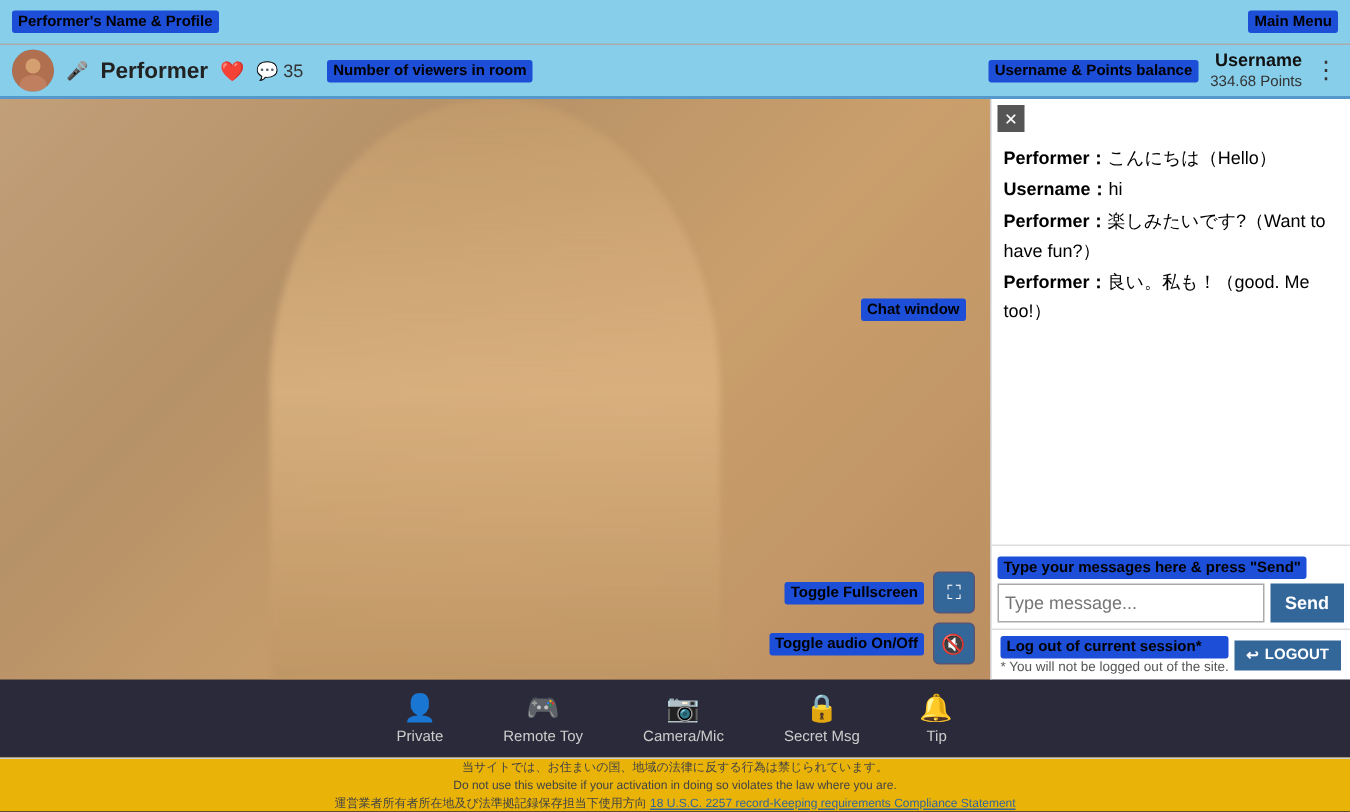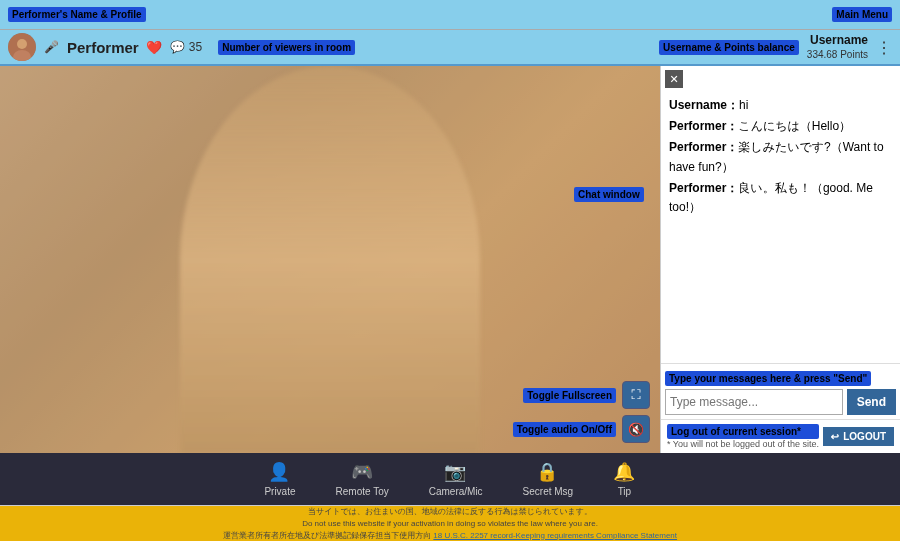--- a/index.html
+++ b/index.html
@@ -175,21 +175,21 @@
     .chat-messages .performer { color: #000; }
     .chat-messages .user { color: #000; }
 
     .chat-window-label {
       background: #ffe000;
       font-size: 10px;
       font-weight: bold;
       padding: 2px 5px;
       border-radius: 2px;
       position: absolute;
-      top: 121px;
+      top: 133px;
       left: 574px;
     }
 
     .chat-input-area {
       border-top: 1px solid #ddd;
       padding: 4px;
     }
     .type-msg-label {
       background: #ffe000;
       font-size: 10px;
@@ -358,22 +358,22 @@
       </div>
     </div>
   </div>
 
   <div class="chat-panel">
     <div style="display:flex; align-items:flex-start;">
       <div class="chat-close-btn">✕</div>
     </div>
 
     <div class="chat-messages" id="chat-msgs">
-    <div class="msg"><span class="user"><strong>Username：</strong>hi</span></div>
-        <div class="msg"><span class="performer"><strong>Performer：</strong>こんにちは（Hello）</span></div>
+    <div class="msg"><span class="performer"><strong>Performer：</strong>こんにちは（Hello）</span></div>
+        <div class="msg"><span class="user"><strong>Username：</strong>hi</span></div>
         <div class="msg"><span class="performer"><strong>Performer：</strong>楽しみたいです?（Want to have fun?）</span></div>
         <div class="msg"><span class="performer"><strong>Performer：</strong>良い。私も！（good. Me too!）</span></div>
       </div>
 
     <div class="chat-input-area">
       <div class="annotation type-msg-label">Type your messages here &amp; press "Send"</div>
       <div class="input-row">
         <input class="msg-input" type="text" placeholder="Type message..." style="">
         <button class="send-btn">Send</button>
       </div>

